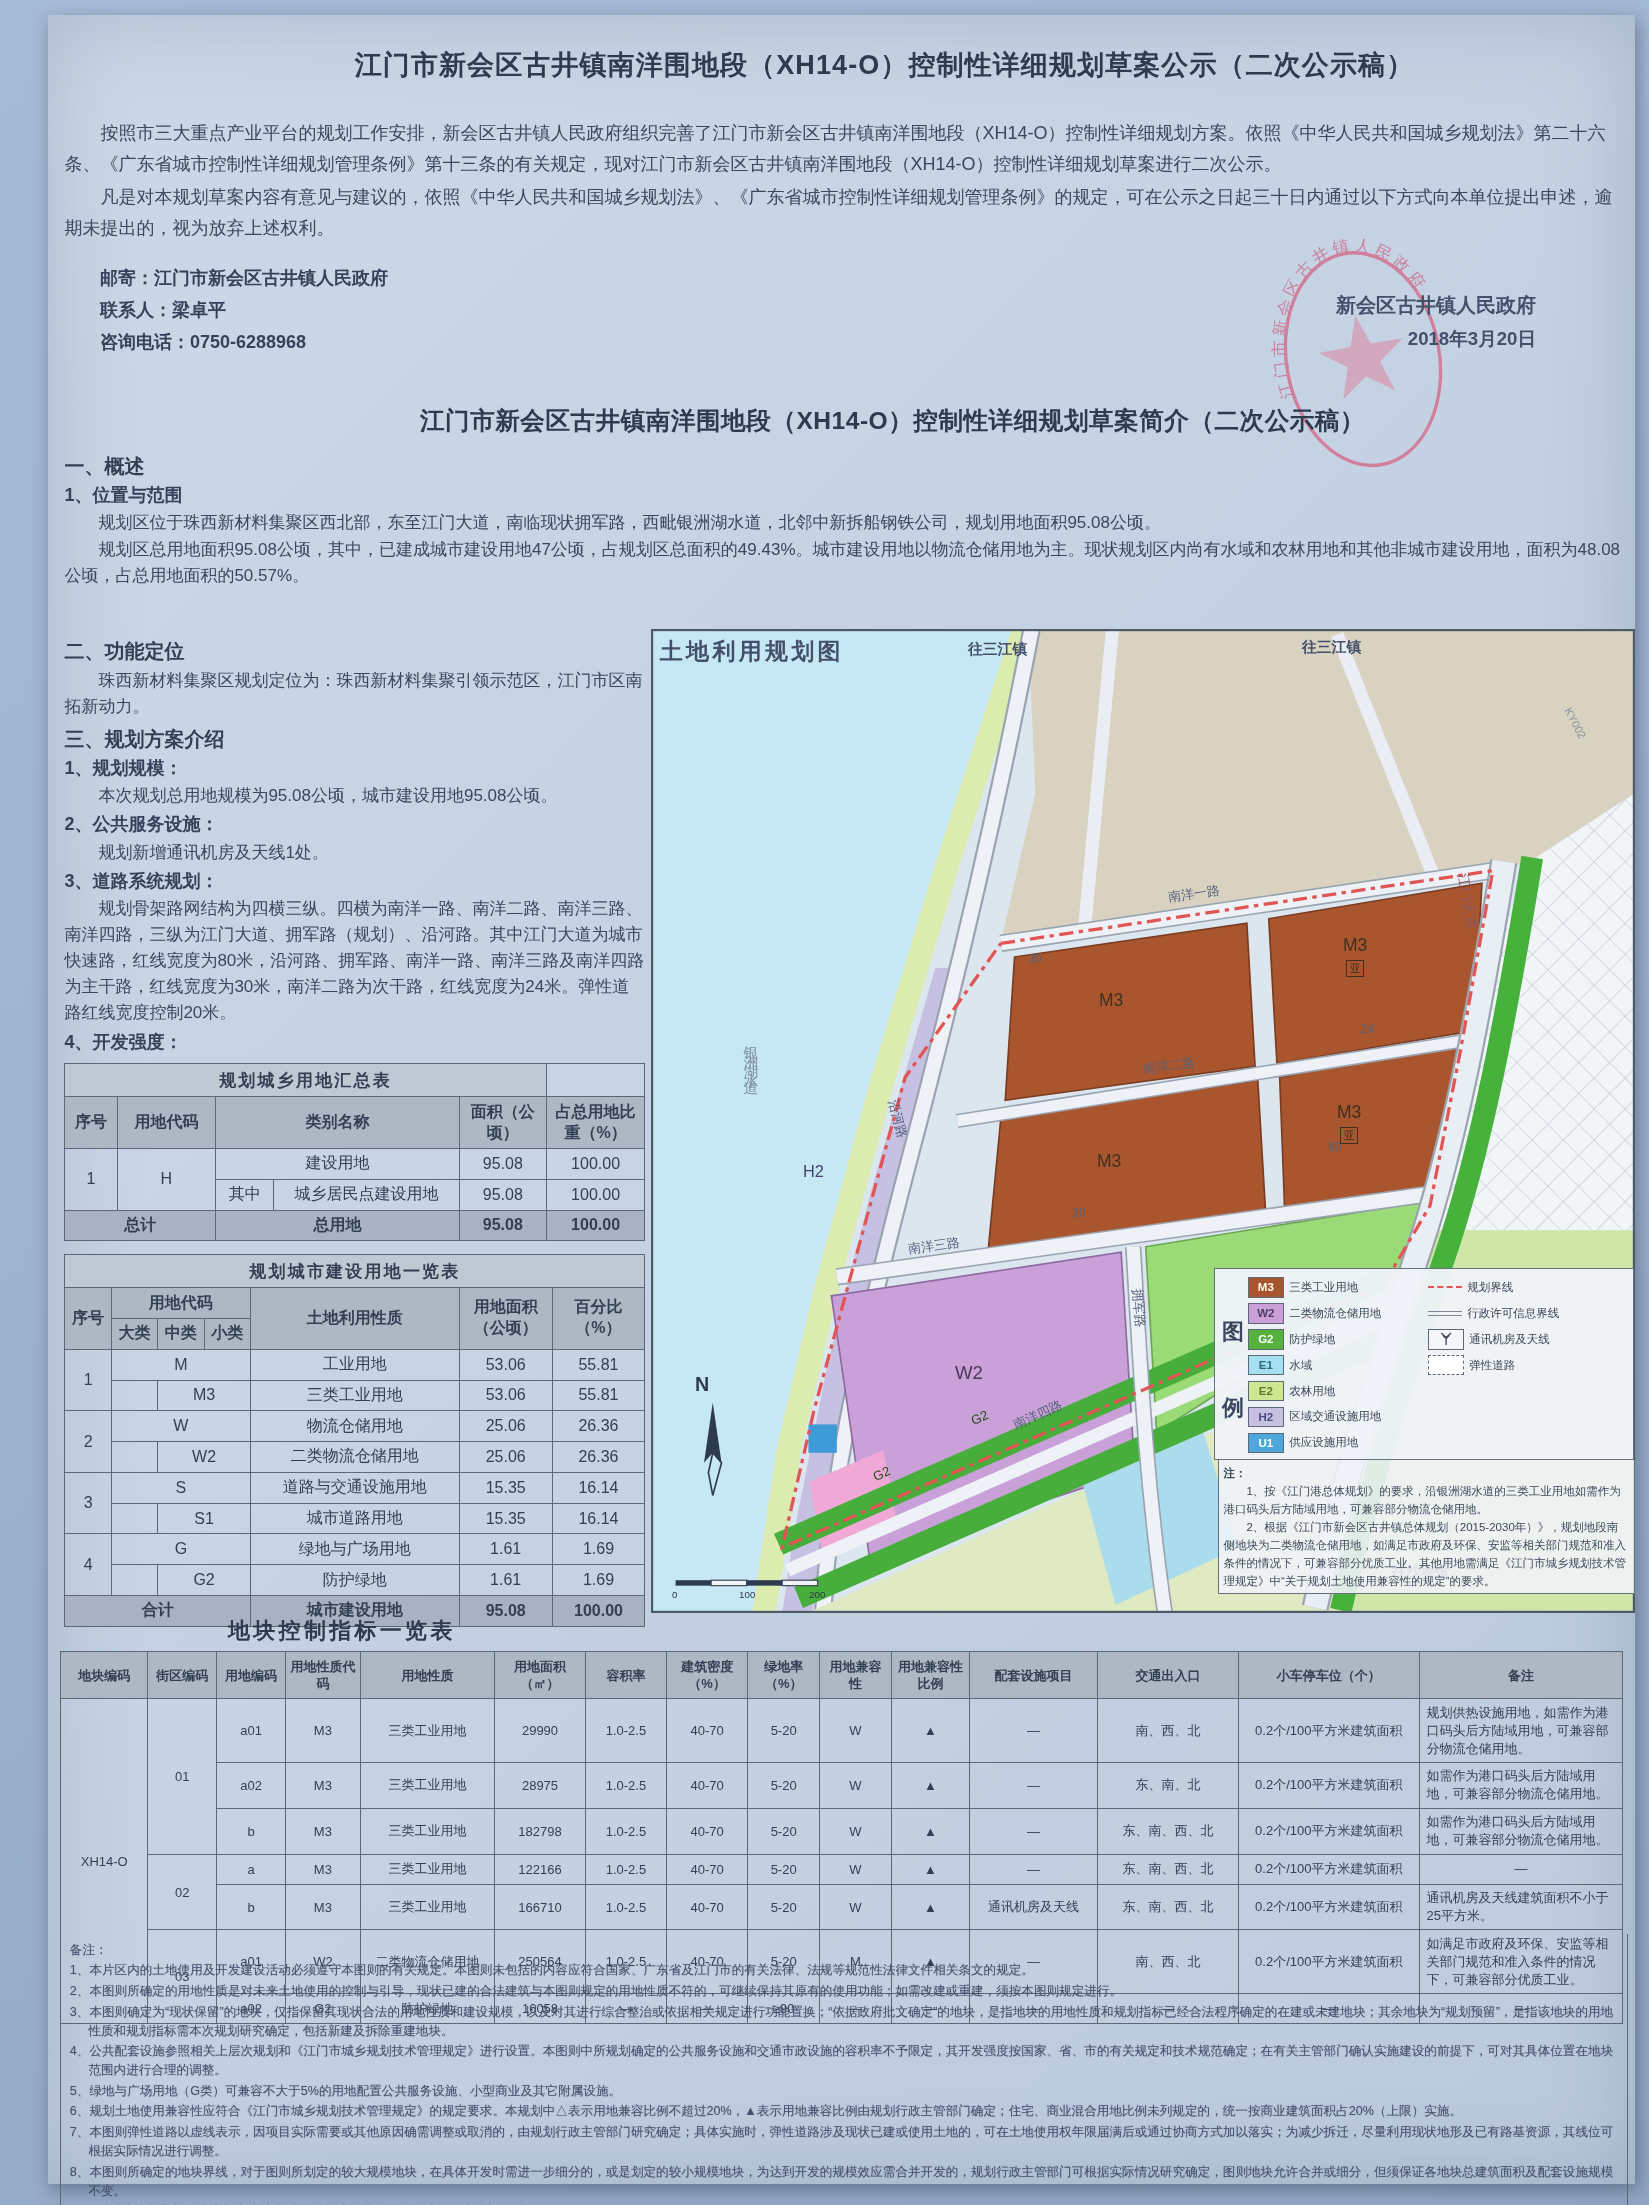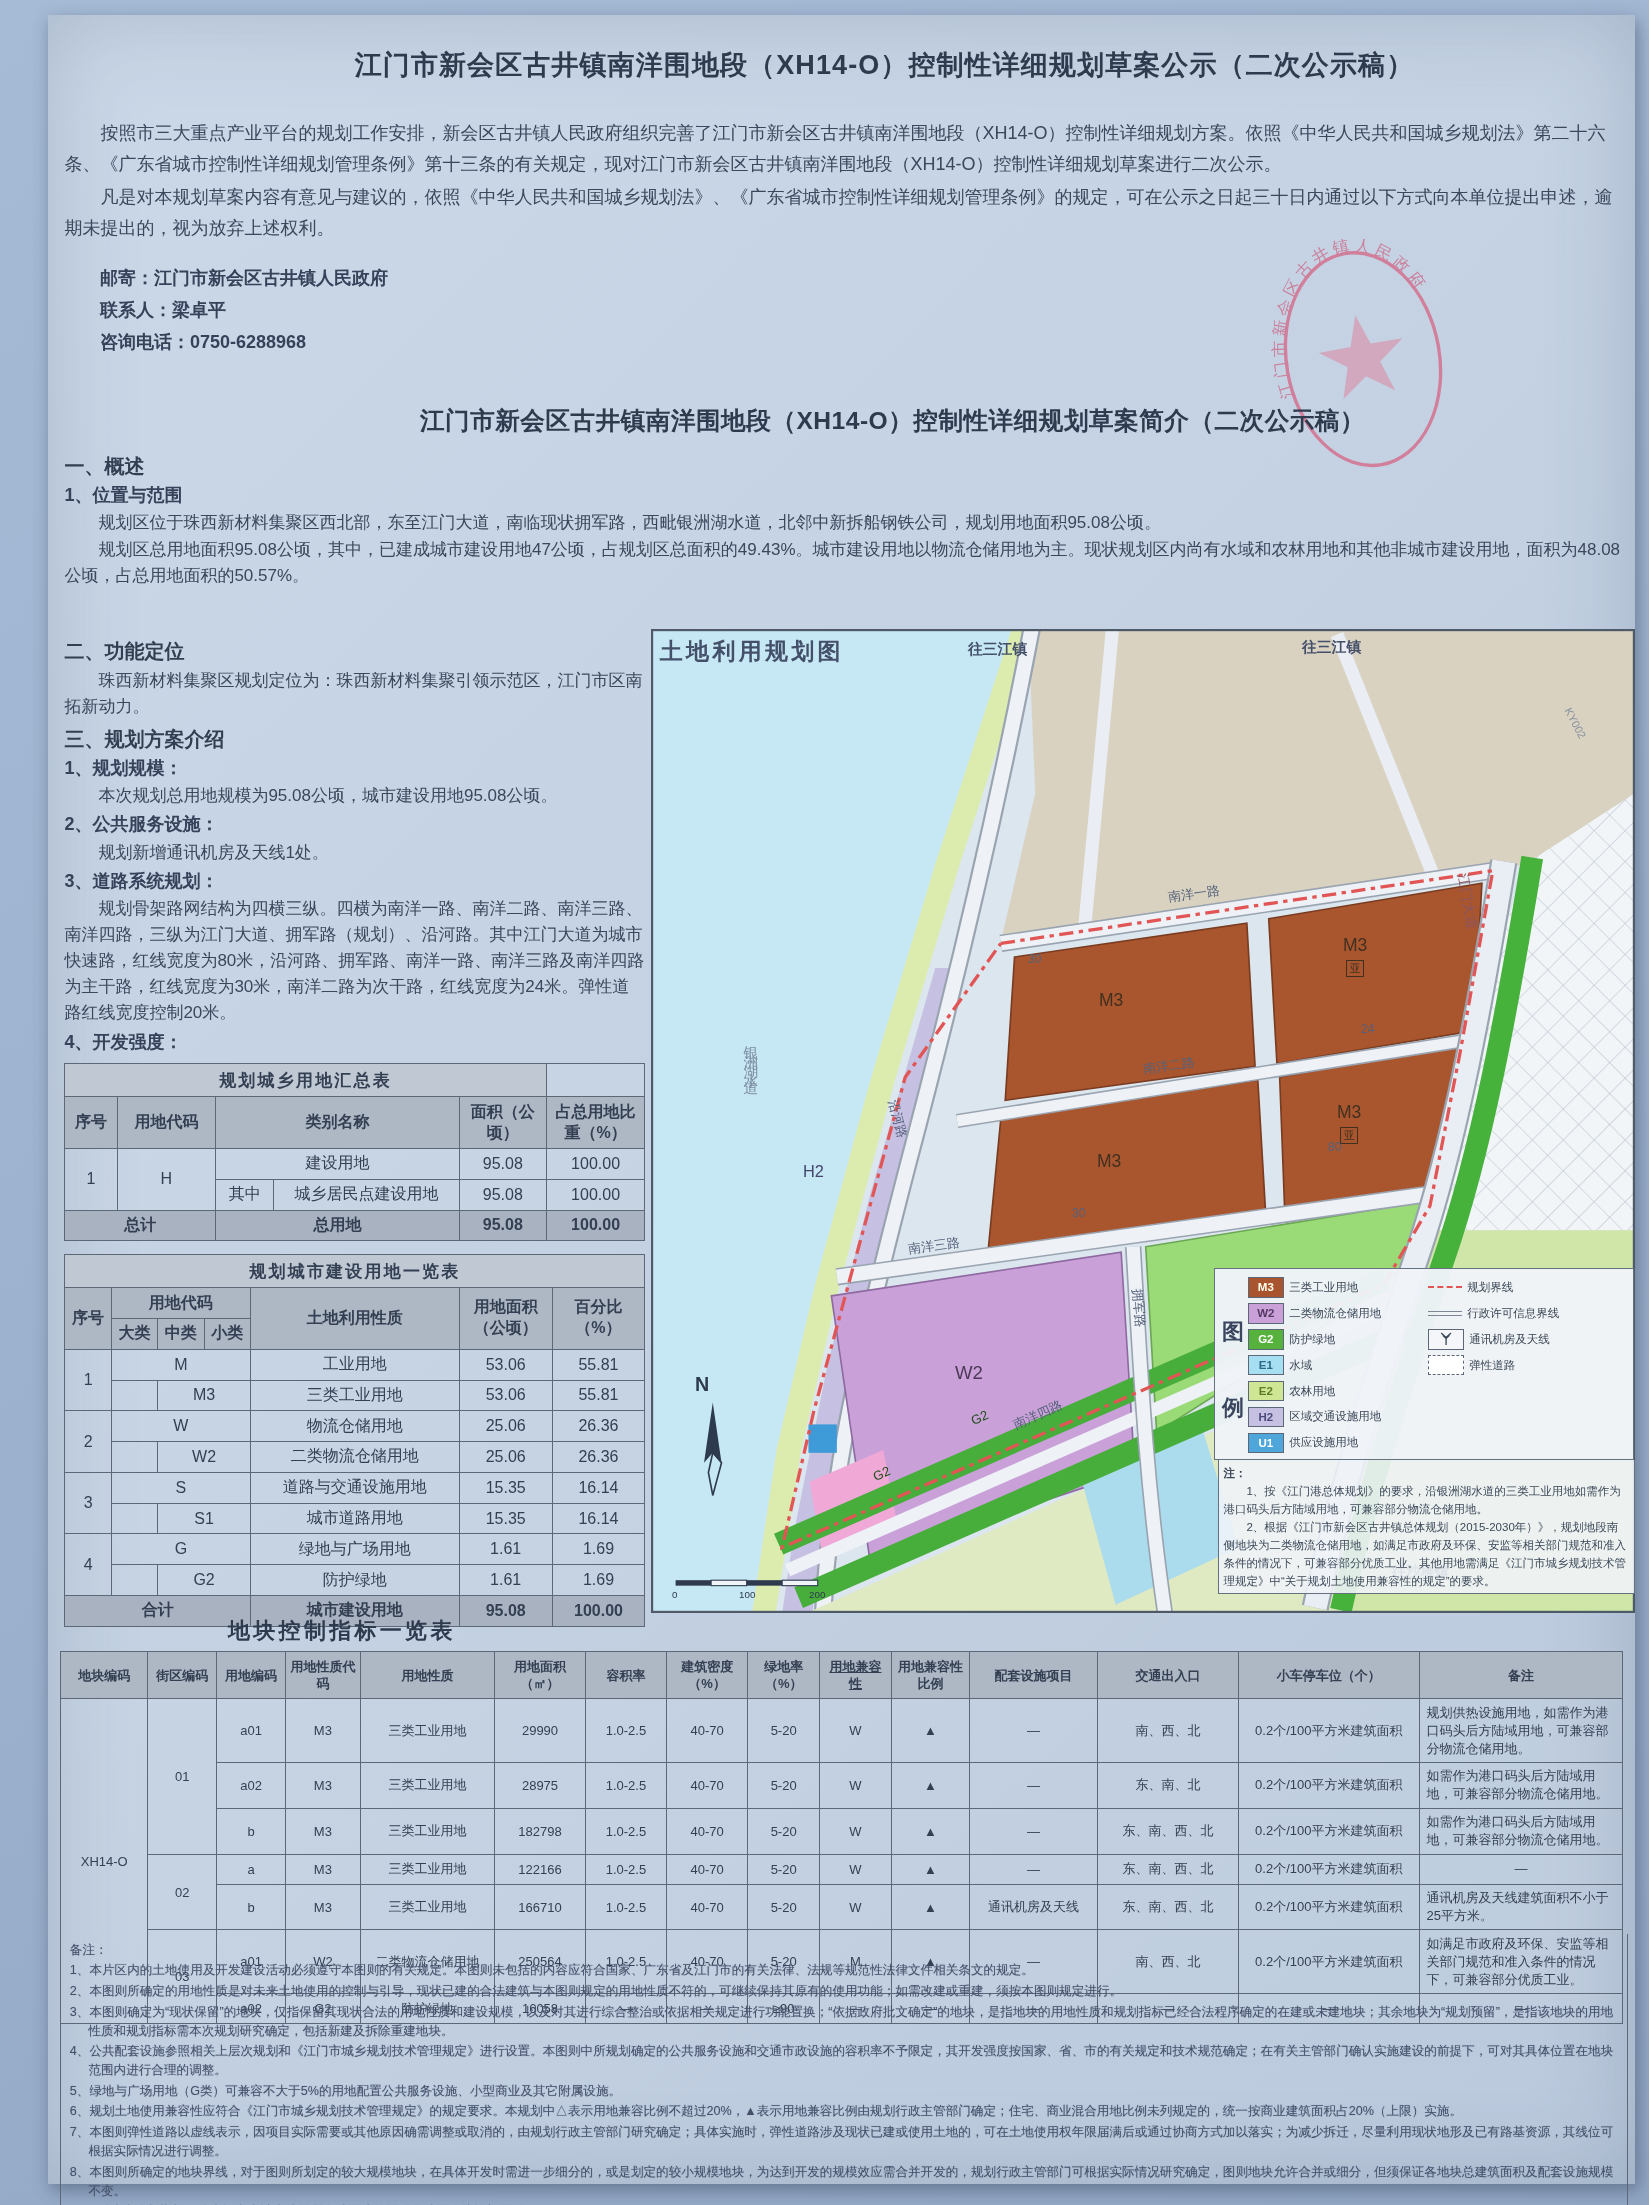--- a/index.html
+++ b/index.html
@@ -73,20 +73,24 @@
       <g transform="rotate(-10 240 215)" opacity="0.85">
         <ellipse cx="240" cy="215" rx="137" ry="192" fill="none" stroke="#d4718f" stroke-width="6"></ellipse>
         <path d="M240,135 L258.2,189.9 L316.1,190.3 L269.5,224.6 L287,279.7 L240,246 L193,279.7 L210.5,224.6 L163.9,190.3 L221.8,189.9 Z" fill="#d795ab" opacity="0.8"></path>
         <path id="sealArc" d="M 118,300 A 137,192 0 1 1 362,300" fill="none"></path>
         <text font-size="30" fill="#cc7390" letter-spacing="6">
           <textPath href="#sealArc" startOffset="6%">江门市新会区古井镇人民政府</textPath>
         </text>
       </g>
     </svg>
 
+    <div class="abs stampTxt" style="left:1231px;top:273px;width:257px;">
+      <div>新会区古井镇人民政府</div>
+      <div style="font-size:18.6px;">2018年3月20日</div>
+    </div>
 
     <div class="abs c t2" style="left:8px;top:389px;width:1587px;">江门市新会区古井镇南洋围地段（XH14-O）控制性详细规划草案简介（二次公示稿）</div>
 
     <div class="abs" style="left:16.4px;top:432px;width:1557px;">
       <div class="h1">一、概述</div>
       <div class="h2">1、位置与范围</div>
       <p class="p">规划区位于珠西新材料集聚区西北部，东至江门大道，南临现状拥军路，西毗银洲湖水道，北邻中新拆船钢铁公司，规划用地面积95.08公顷。</p>
       <p class="p">规划区总用地面积95.08公顷，其中，已建成城市建设用地47公顷，占规划区总面积的49.43%。城市建设用地以物流仓储用地为主。现状规划区内尚有水域和农林用地和其他非城市建设用地，面积为48.08公顷，占总用地面积的50.57%。</p>
     </div>
 
@@ -411,21 +415,21 @@
             <tr>
           <th style="width:5.6%;">地块编码</th>
           <th style="width:4.4%;">街区编码</th>
           <th style="width:4.4%;">用地编码</th>
           <th style="width:4.8%;">用地性质代码</th>
           <th style="width:8.6%;">用地性质</th>
           <th style="width:5.8%;">用地面积（㎡）</th>
           <th style="width:5.2%;">容积率</th>
           <th style="width:5.2%;">建筑密度（%）</th>
           <th style="width:4.6%;">绿地率（%）</th>
-          <th style="width:4.6%;text-decoration:underline;">用地兼容性</th>
+          <th style="width:4.6%;">用地兼容性</th>
           <th style="width:5.0%;">用地兼容性比例</th>
           <th style="width:8.2%;">配套设施项目</th>
           <th style="width:9.0%;">交通出入口</th>
           <th style="width:11.6%;">小车停车位（个）</th>
           <th>备注</th>
         </tr>
         <tr>
           <td rowspan="7">XH14-O</td>
           <td rowspan="3">01</td>
           <td>a01</td>

